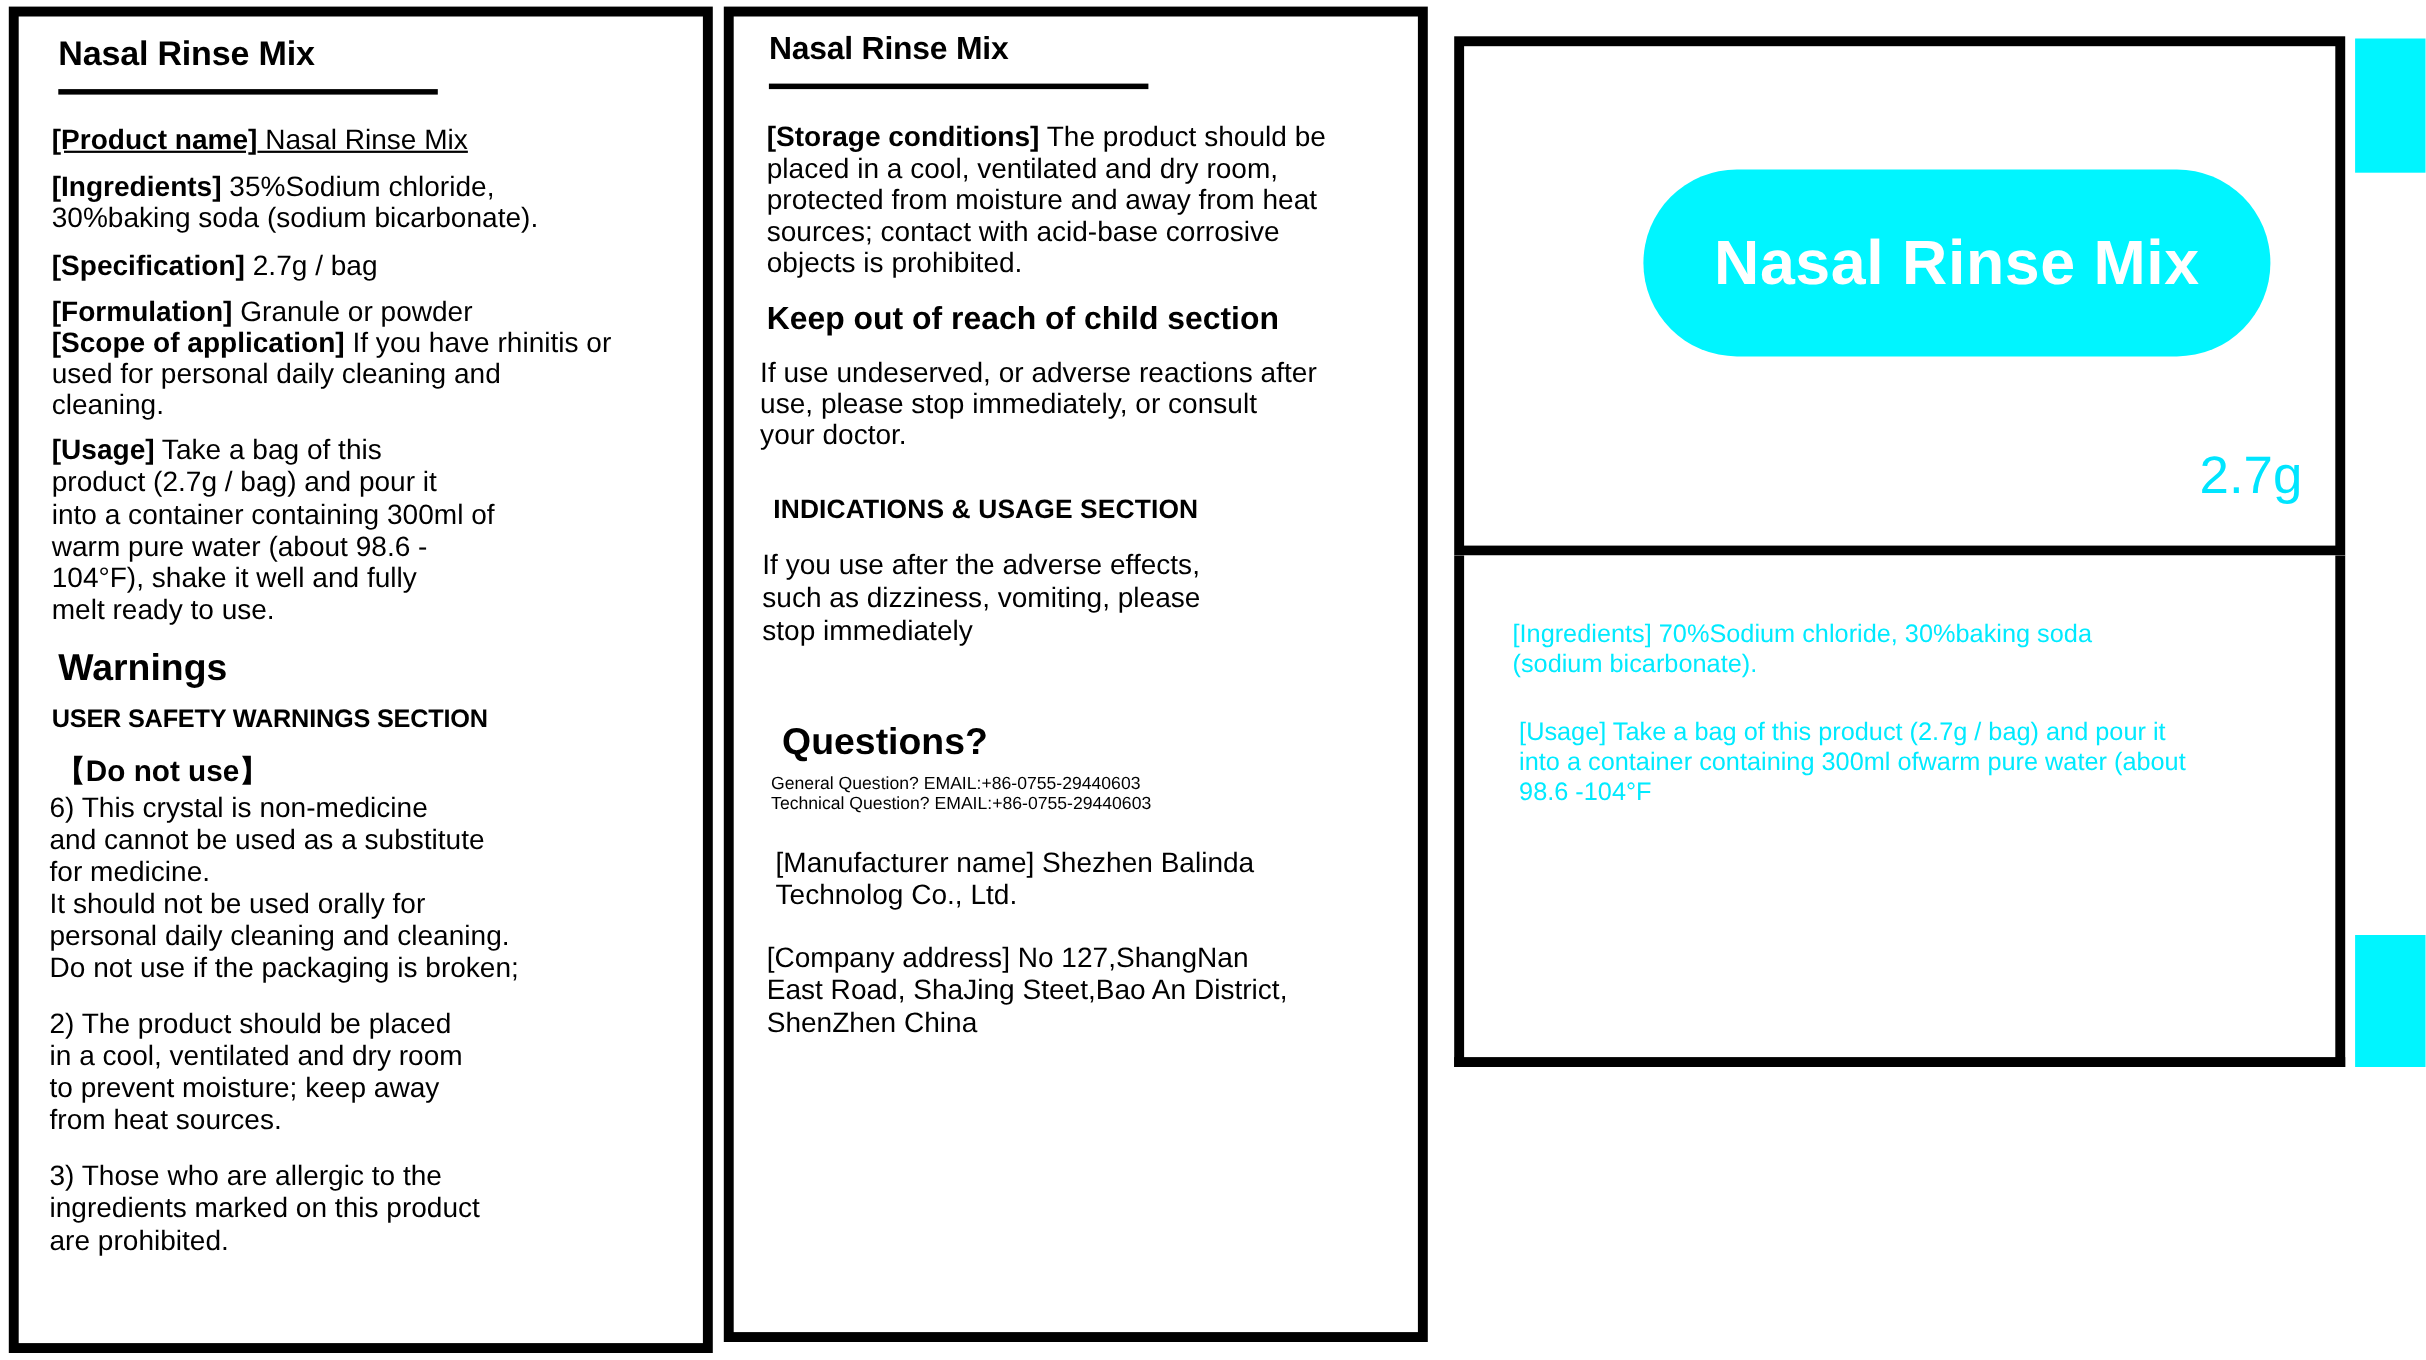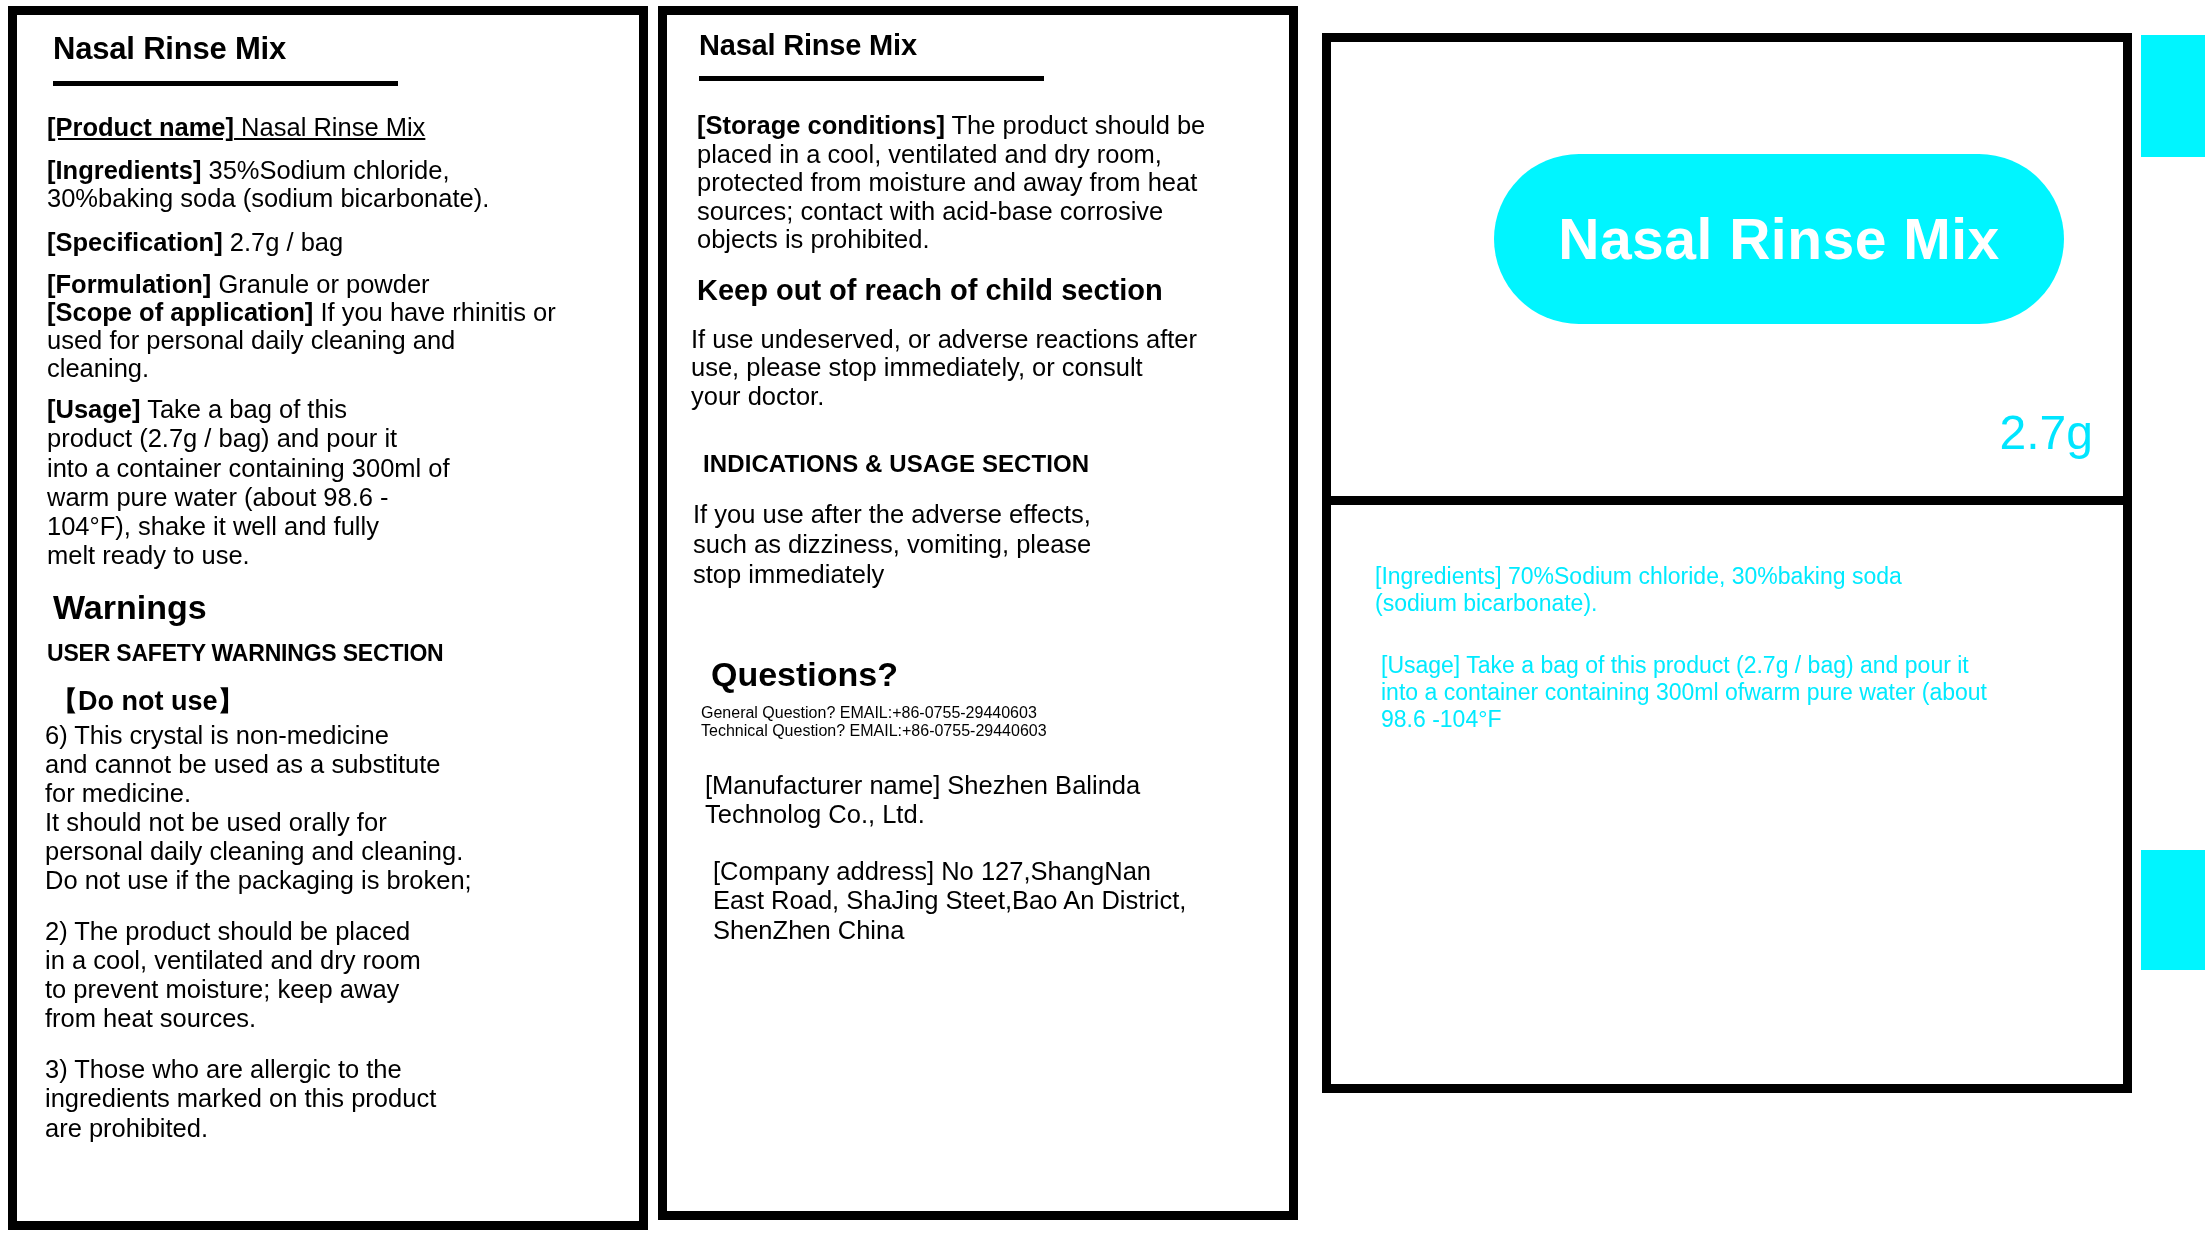--- a/index.html
+++ b/index.html
@@ -52,21 +52,21 @@
     border: 9px solid #000;
     box-sizing: border-box;
     background: #fff;
   }
   
   #panel-brand-details {
     position: absolute;
     left: 1322px;
     top: 505px;
     width: 810px;
-    height: 588px;
+    height: 465px;
     border: 9px solid #000;
     border-top-width: 0px;
     box-sizing: border-box;
     background: #fff;
     padding: 58px 40px 0 44px;
   }
 
   .panel-title {
     font-size: 31px;
     font-weight: bold;
@@ -138,21 +138,21 @@
     letter-spacing: 0.1px;
   }
   .p-indications { margin-top: 22px; margin-left: 4px; line-height: 1.16; }
   .questions {
     font-size: 34px;
     font-weight: bold;
     margin: 66px 0 0 22px;
   }
   .p-contact { margin-top: 10px; margin-left: 12px; font-size: 16px; line-height: 1.14; }
   .p-manufacturer { margin-top: 30px; margin-left: 16px; line-height: 1.14; }
-  .p-address { margin-top: 28px; margin-left: 24px; line-height: 1.16; }
+  .p-address { margin-top: 28px; margin-left: 8px; line-height: 1.16; }
 
   
   .brand-pill {
     position: absolute;
     left: 163px;
     top: 112px;
     width: 570px;
     height: 170px;
     background: #00f5ff;
     border-radius: 90px;

